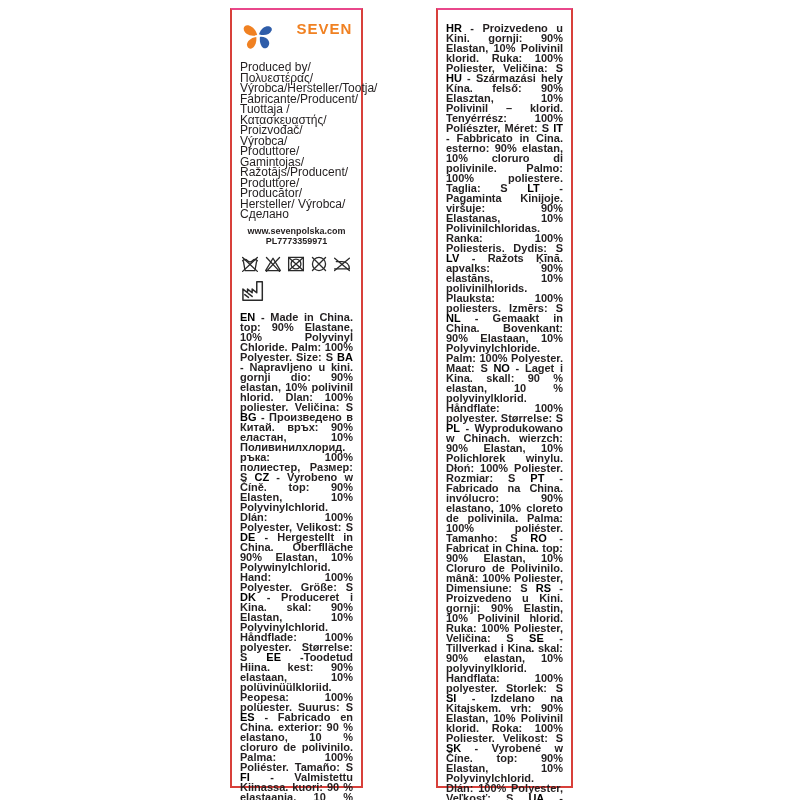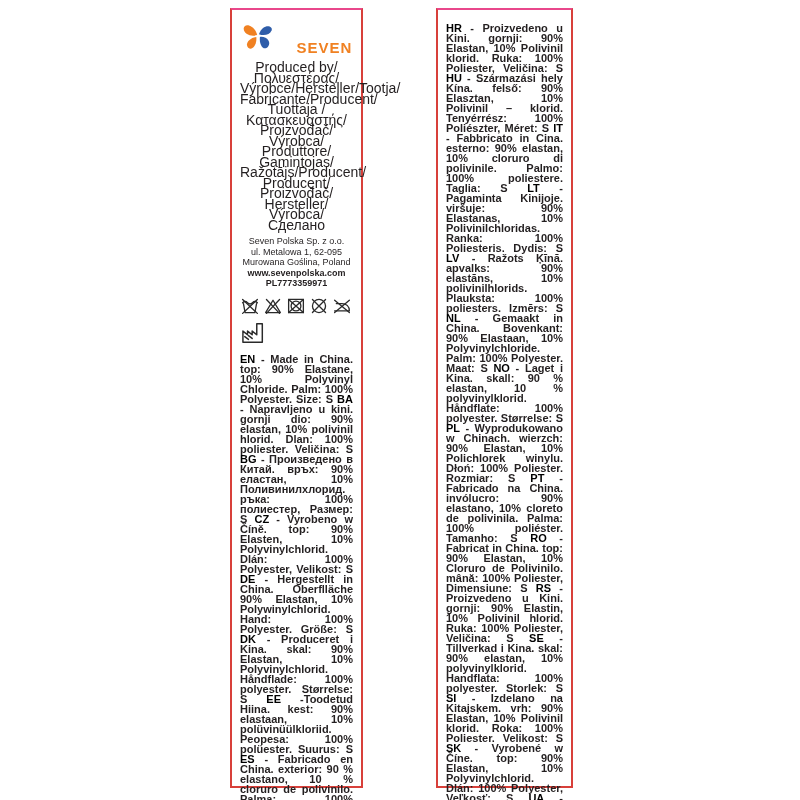--- a/index.html
+++ b/index.html
@@ -12,27 +12,27 @@
     position:absolute;top:8px;height:780px;width:133px;
     background:#fff;
     border:2px solid #d8403a;
     border-top-color:#e9478b;
     box-sizing:border-box;
     padding:0 8px;
   }
   .panel.left{left:230px;}
   .panel.right{left:436px;width:137px;padding-top:13px;}
   .logo-row{
-    margin-top:10px;display:flex;align-items:flex-end;justify-content:center;gap:20px;
+    margin-top:10px;display:flex;align-items:flex-start;justify-content:center;gap:20px;
   }
   .logo-text{
     font-weight:bold;font-size:15px;letter-spacing:1px;color:#f08122;
   }
   .producer{
-    margin-top:6px;text-align:center;font-size:14px;line-height:10.5px;
+    margin-top:6px;font-size:12px;line-height:10.5px;
   }
   .address{
     margin-top:6px;text-align:center;font-size:9px;line-height:10.5px;
   }
   .address .bold{font-weight:bold;}
   .care-row{
     margin-top:8px;display:flex;gap:3px;align-items:center;justify-content:flex-start;
   }
   .care-row svg{display:block;}
   .factory-row{margin-top:5px;}
@@ -58,37 +58,32 @@
         <path d="M20 15 C24 3 36 5 34 11 C32 16 25 17 20 15 Z" fill="#2f5da9"></path>
         <path d="M21 18 C29 17 34 24 30 29 C25 34 20 27 21 18 Z" fill="#2f5da9"></path>
       </svg>
     </span>
     <span class="logo-text">SEVEN</span>
   </div>
 
   <div class="producer">
       <div>Produced by/</div>
       <div>Πολυεστέρας/</div>
-      <div>Výrobce/Hersteller/Tootja/</div>
+      <div>Výrobca/Hersteller/Tootja/</div>
       <div>Fabricante/Producent/</div>
       <div>Tuottaja /Κατασκευαστής/</div>
       <div>Proizvođač/ Výrobca/</div>
       <div>Produttore/ Gamintojas/</div>
       <div>Ražotājs/Producent/</div>
-      <div>Producent/ Proizvođač/</div>
+      <div>Produttore/ Producător/</div>
       <div>Hersteller/ Výrobca/</div>
       <div>Сделано</div>
     </div>
 
   <div class="address">
-    <div>
-        <div>Seven Polska Sp. z o.o.</div>
-        <div>ul. Metalowa 1, 62-095</div>
-        <div>Murowana Goślina, Poland</div>
-      </div>
     <div class="bold">www.sevenpolska.com</div>
     <div class="bold">PL7773359971</div>
   </div>
 
   <div class="care-row">
     <span>
       <svg width="20" height="18" viewBox="0 0 24 22">
         <path class="sym" d="M3 7 C5 5 7 5 9 7 C11 9 13 9 15 7 C17 5 19 5 21 7"></path>
         <path class="sym" d="M4 8 L6 19 L18 19 L20 8"></path>
         <path class="sym" d="M3 3 L21 20 M21 3 L3 20"></path>

